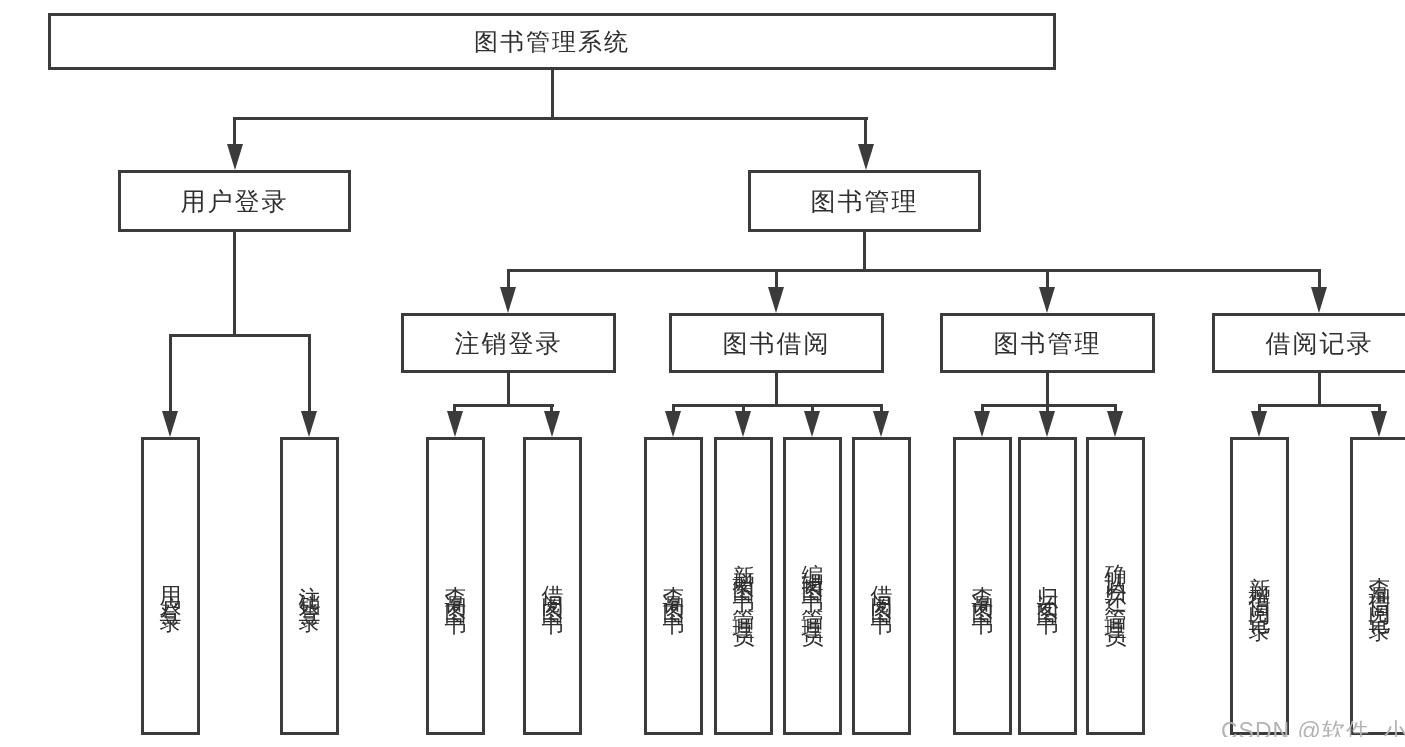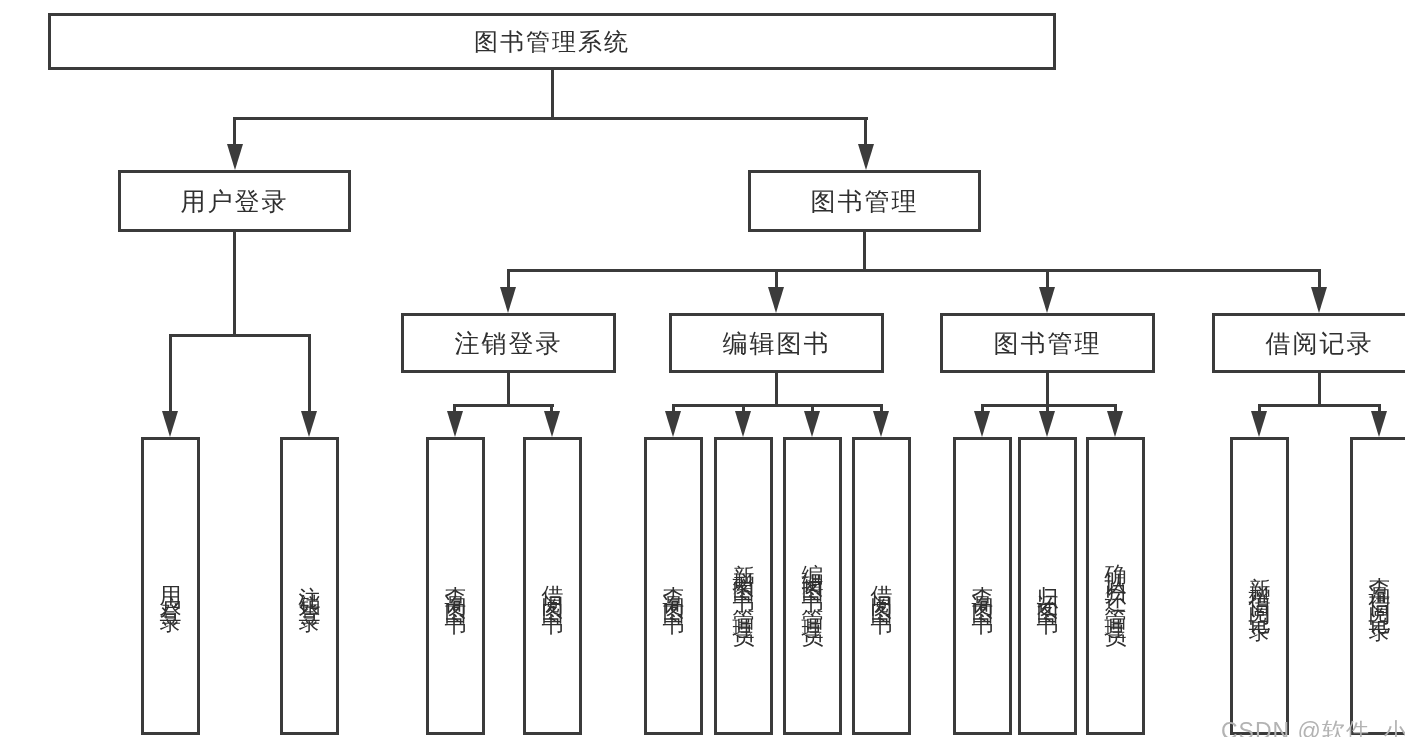--- a/index.html
+++ b/index.html
@@ -88,21 +88,21 @@
     <span>用户登录</span>
   </div>
   <div class="box" style="left:712px;top:170px;width:233px;height:62px">
     <span>图书管理</span>
   </div>
 
   <div class="box" style="left:365px;top:313px;width:215px;height:60px">
     <span>注销登录</span>
   </div>
   <div class="box" style="left:633px;top:313px;width:215px;height:60px">
-    <span>编辑图书</span>
+    <span>图书借阅</span>
   </div>
   <div class="box" style="left:904px;top:313px;width:215px;height:60px">
     <span>图书管理</span>
   </div>
   <div class="box" style="left:1176px;top:313px;width:215px;height:60px">
     <span>借阅记录</span>
   </div>
 
   <div class="vbox" style="left:105px">
     <span>用户登录</span>

